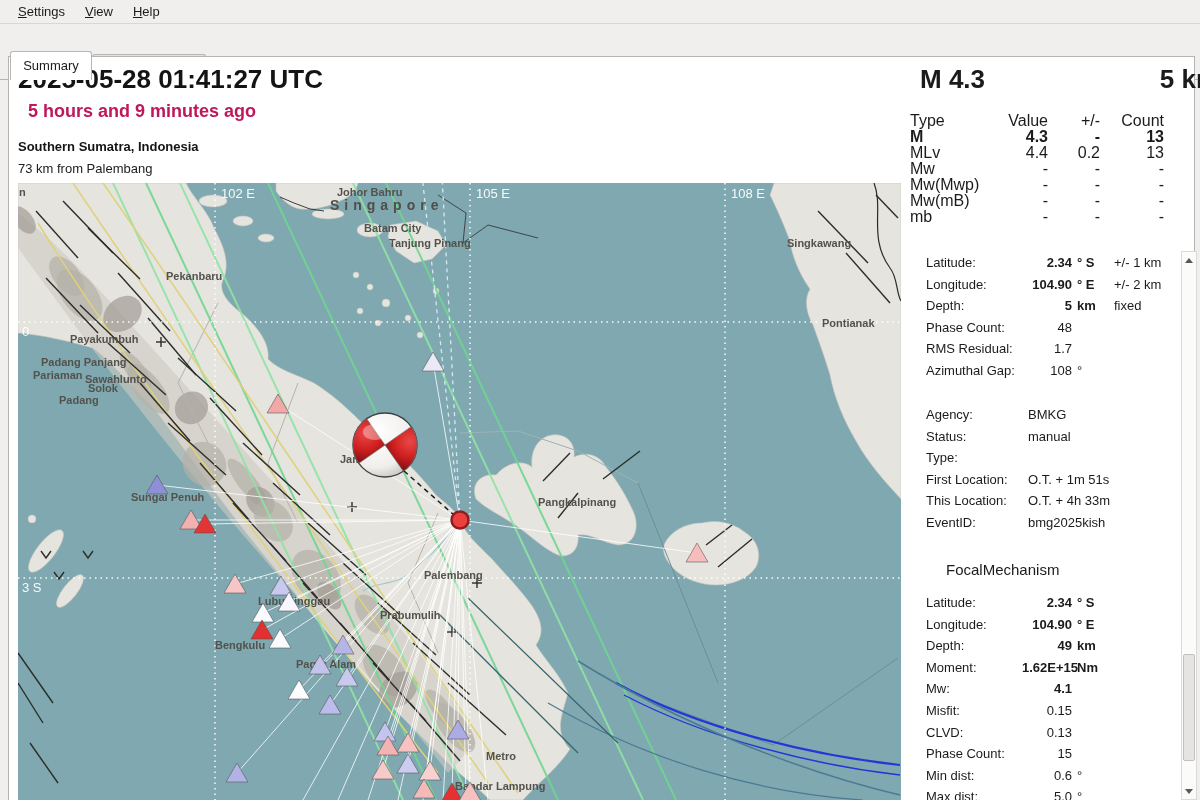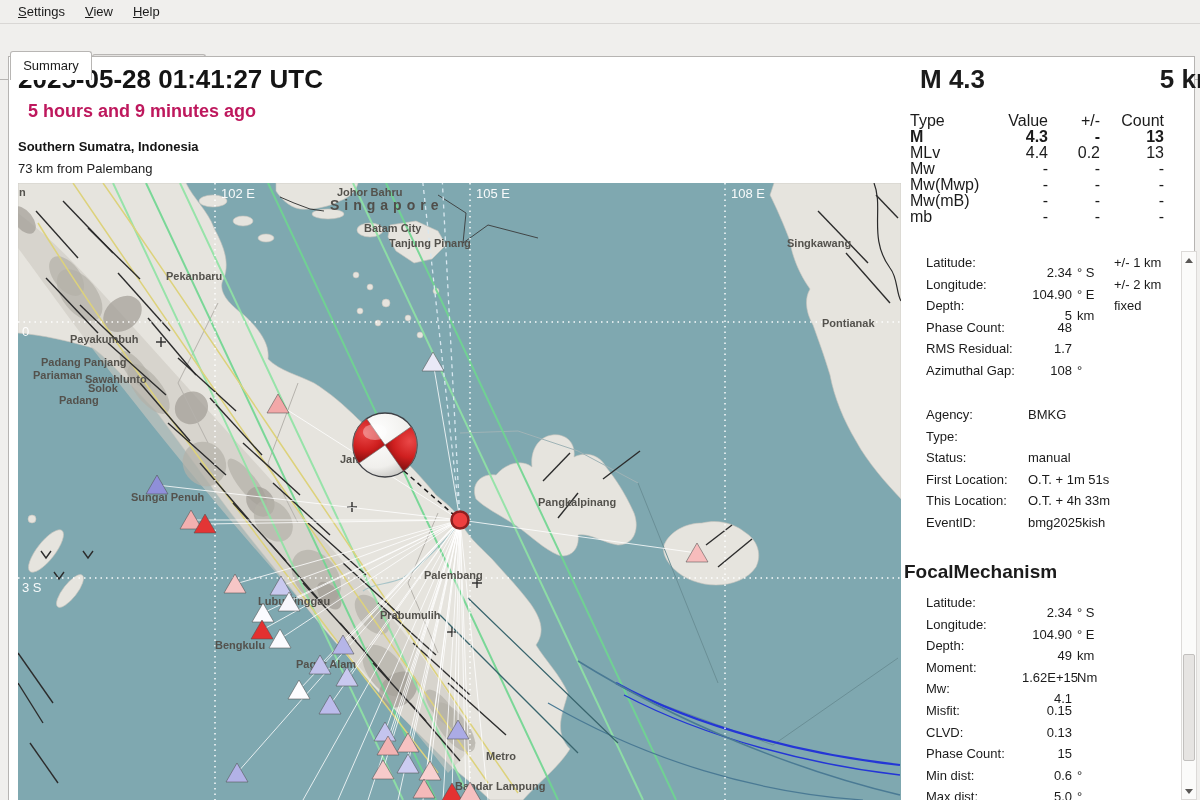--- a/index.html
+++ b/index.html
@@ -38,25 +38,25 @@
   .magtable { position:absolute; left:910px; top:113px; width:254px; font-size:16px; }
   .mrow { display:grid; grid-template-columns:80px 58px 52px 64px; height:16px; line-height:16px; }
   .mrow span:nth-child(2), .mrow span:nth-child(3), .mrow span:nth-child(4) { text-align:right; }
   .mrow.bold { font-weight:bold; }
 
   .dblock { position:absolute; left:926px; width:258px; font-size:13px; }
   .drow { display:grid; grid-template-columns:96px 50px 40px auto; height:21.6px; line-height:21.6px; }
   .drow .dn { text-align:right; }
   .drow .du { padding-left:5px; }
   .drow .dx { padding-left:2px; }
-  .drow.vb .dn, .drow.vb .du { font-weight:normal;margin-top:10px; }
+  .drow.vb .dn, .drow.vb .du { font-weight:bold; }
 
   .erow { display:grid; grid-template-columns:102px auto; height:21.6px; line-height:21.6px; }
 
-  .focal-head { position:absolute; left:904px; top:561px; font-size:19px; font-weight:bold; }
+  .focal-head { position:absolute; left:946px; top:561px; font-size:15px; font-weight:normal; }
 
   
   .scroll { position:absolute; left:1181px; top:251px; width:16px; height:549px;
             background:#fbfbfa; border:1px solid #dcdad8; }
   .sb-btn { position:absolute; left:0; width:14px; height:14px; display:flex; align-items:center; justify-content:center; }
   .sb-up { top:1px; } .sb-down { bottom:1px; }
   .tri-up { width:0; height:0; border-left:4px solid transparent; border-right:4px solid transparent; border-bottom:5px solid #5a5856; }
   .tri-dn { width:0; height:0; border-left:4px solid transparent; border-right:4px solid transparent; border-top:5px solid #5a5856; }
   .sb-thumb { position:absolute; left:1px; top:402px; width:12px; height:107px;
               background:#e6e4e2; border:1px solid #c2c0be; border-radius:2px; }
@@ -175,26 +175,26 @@
       <span class="du">°</span>
       <span class="dx"></span>
     </div>
   </div>
 <div class="dblock" id="event-block" style="top:404px">
     <div class="erow">
       <span>Agency:</span>
       <span>BMKG</span>
     </div>
     <div class="erow">
+      <span>Status:</span>
+      <span>manual</span>
+    </div>
+    <div class="erow">
       <span>Type:</span>
       <span></span>
-    </div>
-    <div class="erow">
-      <span>Status:</span>
-      <span>manual</span>
     </div>
     <div class="erow">
       <span>First Location:</span>
       <span>O.T. + 1m 51s</span>
     </div>
     <div class="erow">
       <span>This Location:</span>
       <span>O.T. + 4h 33m</span>
     </div>
     <div class="erow">

